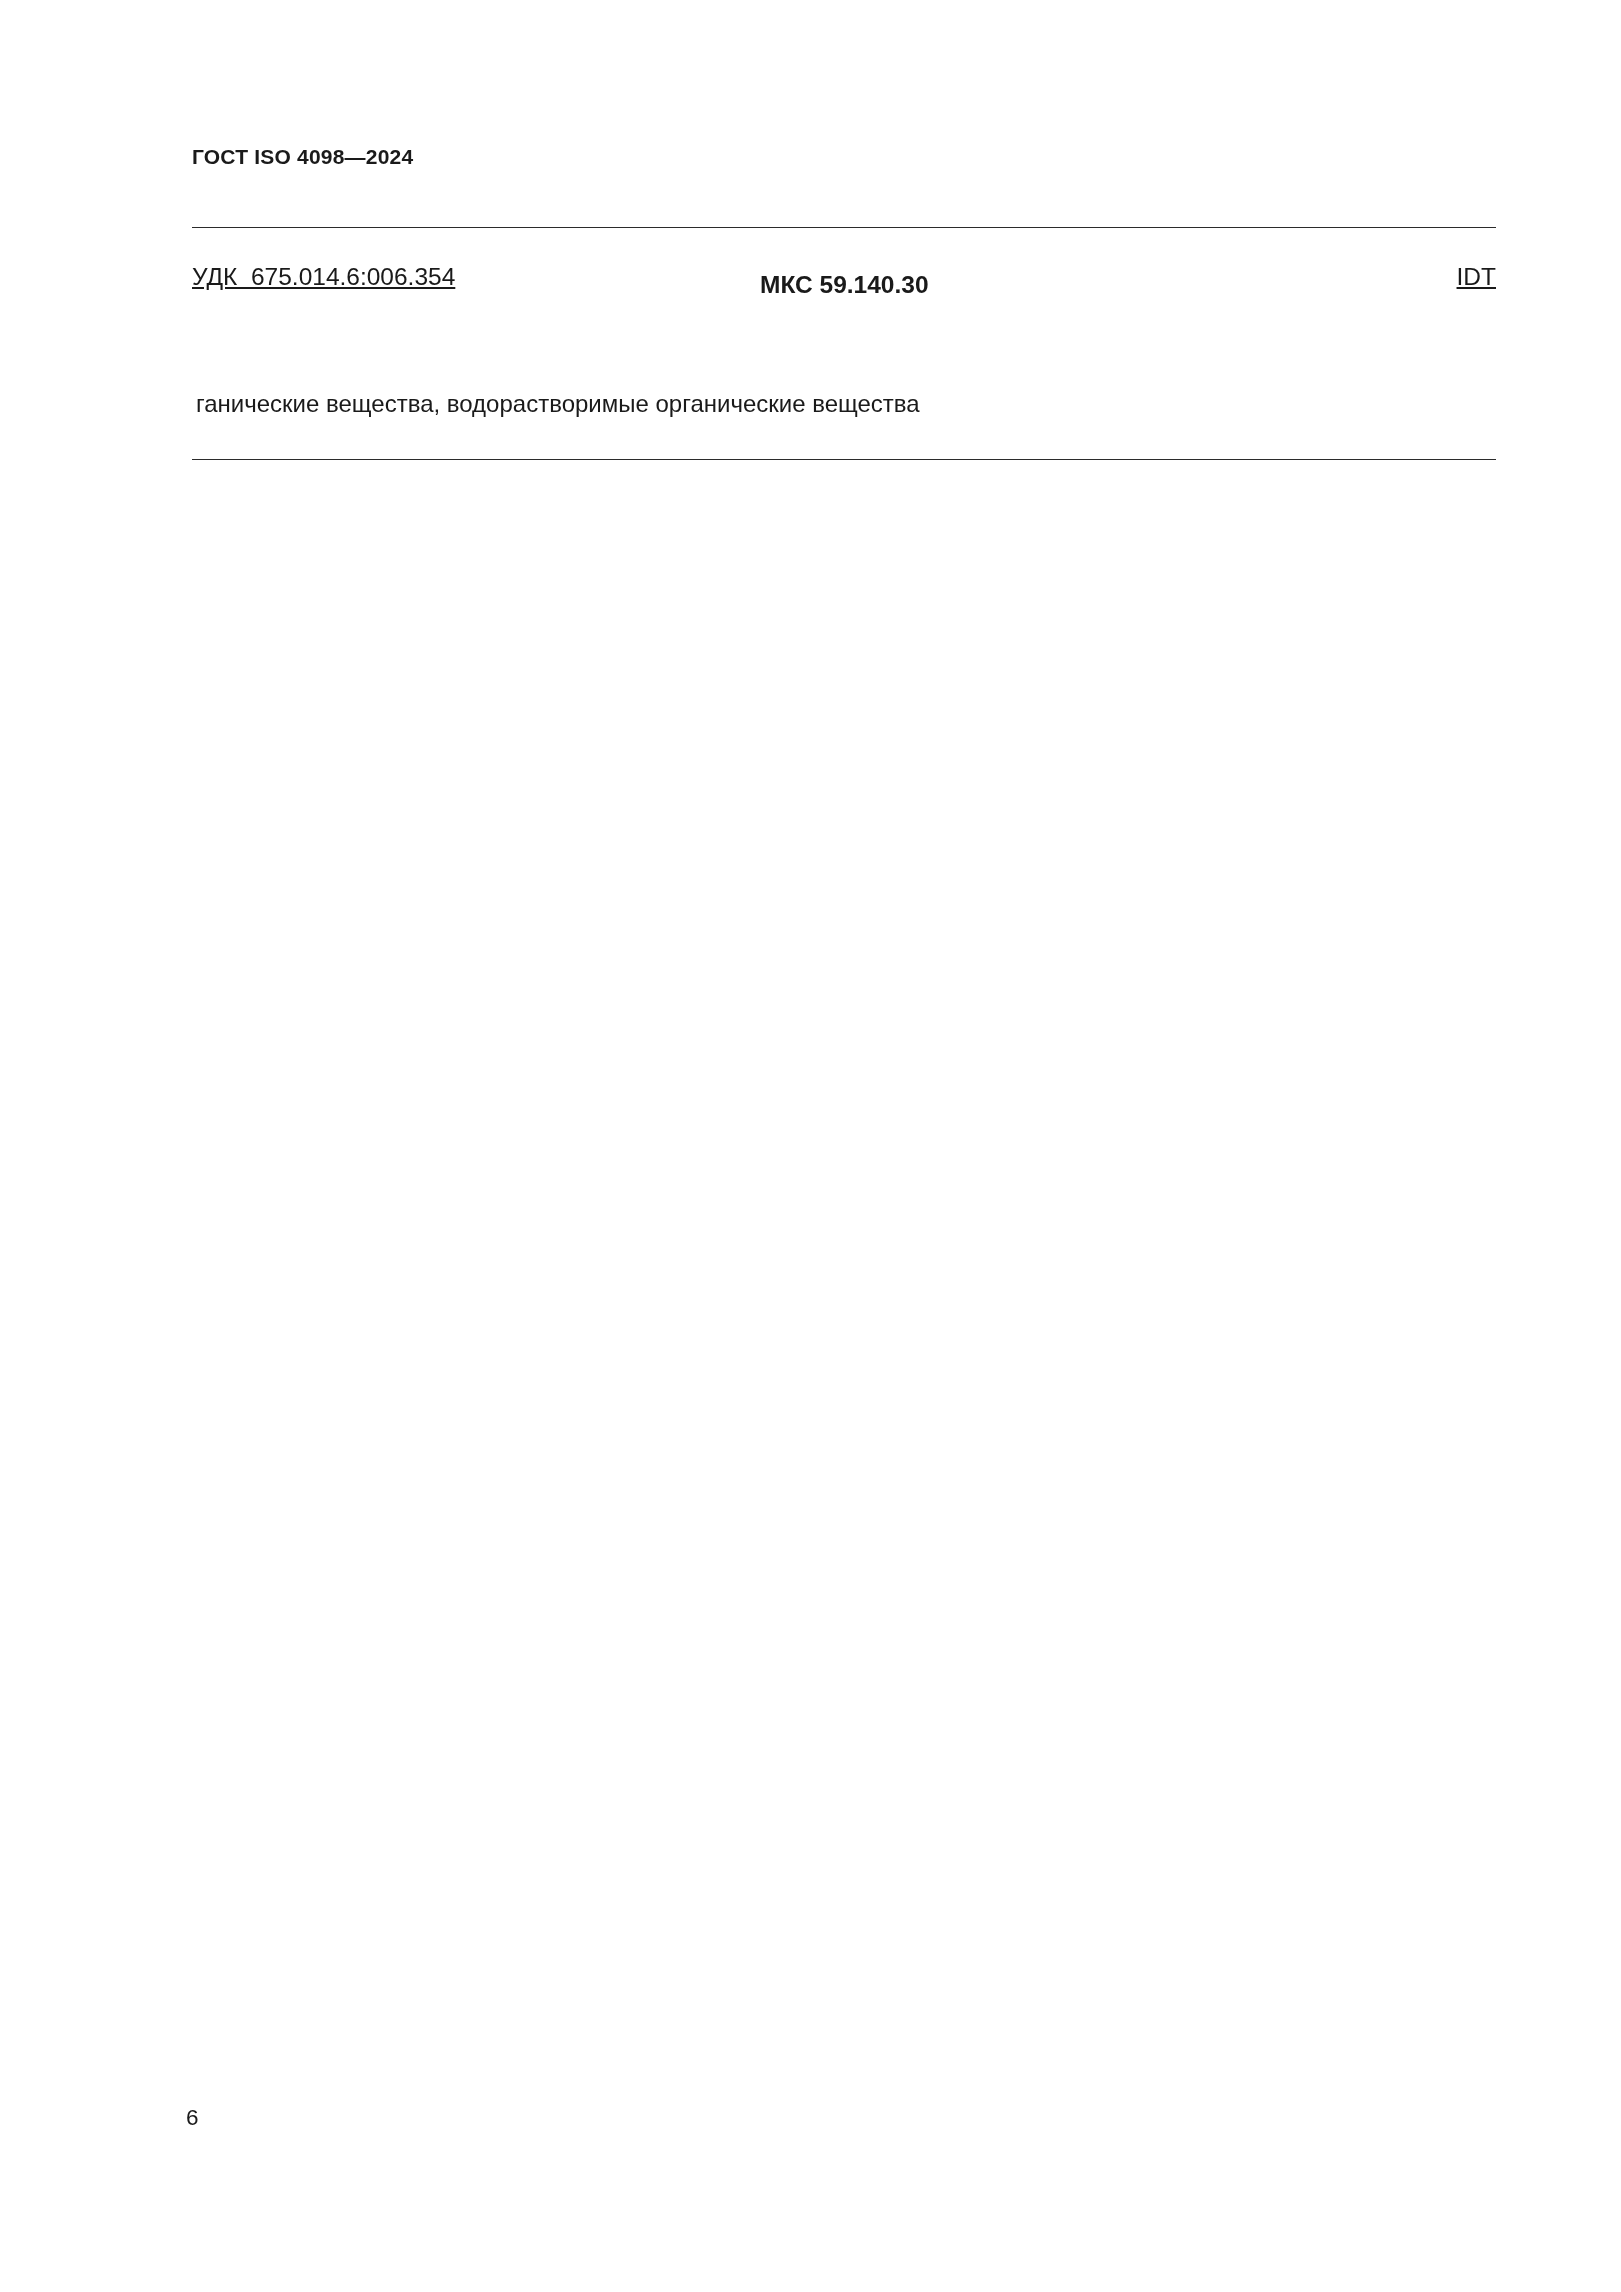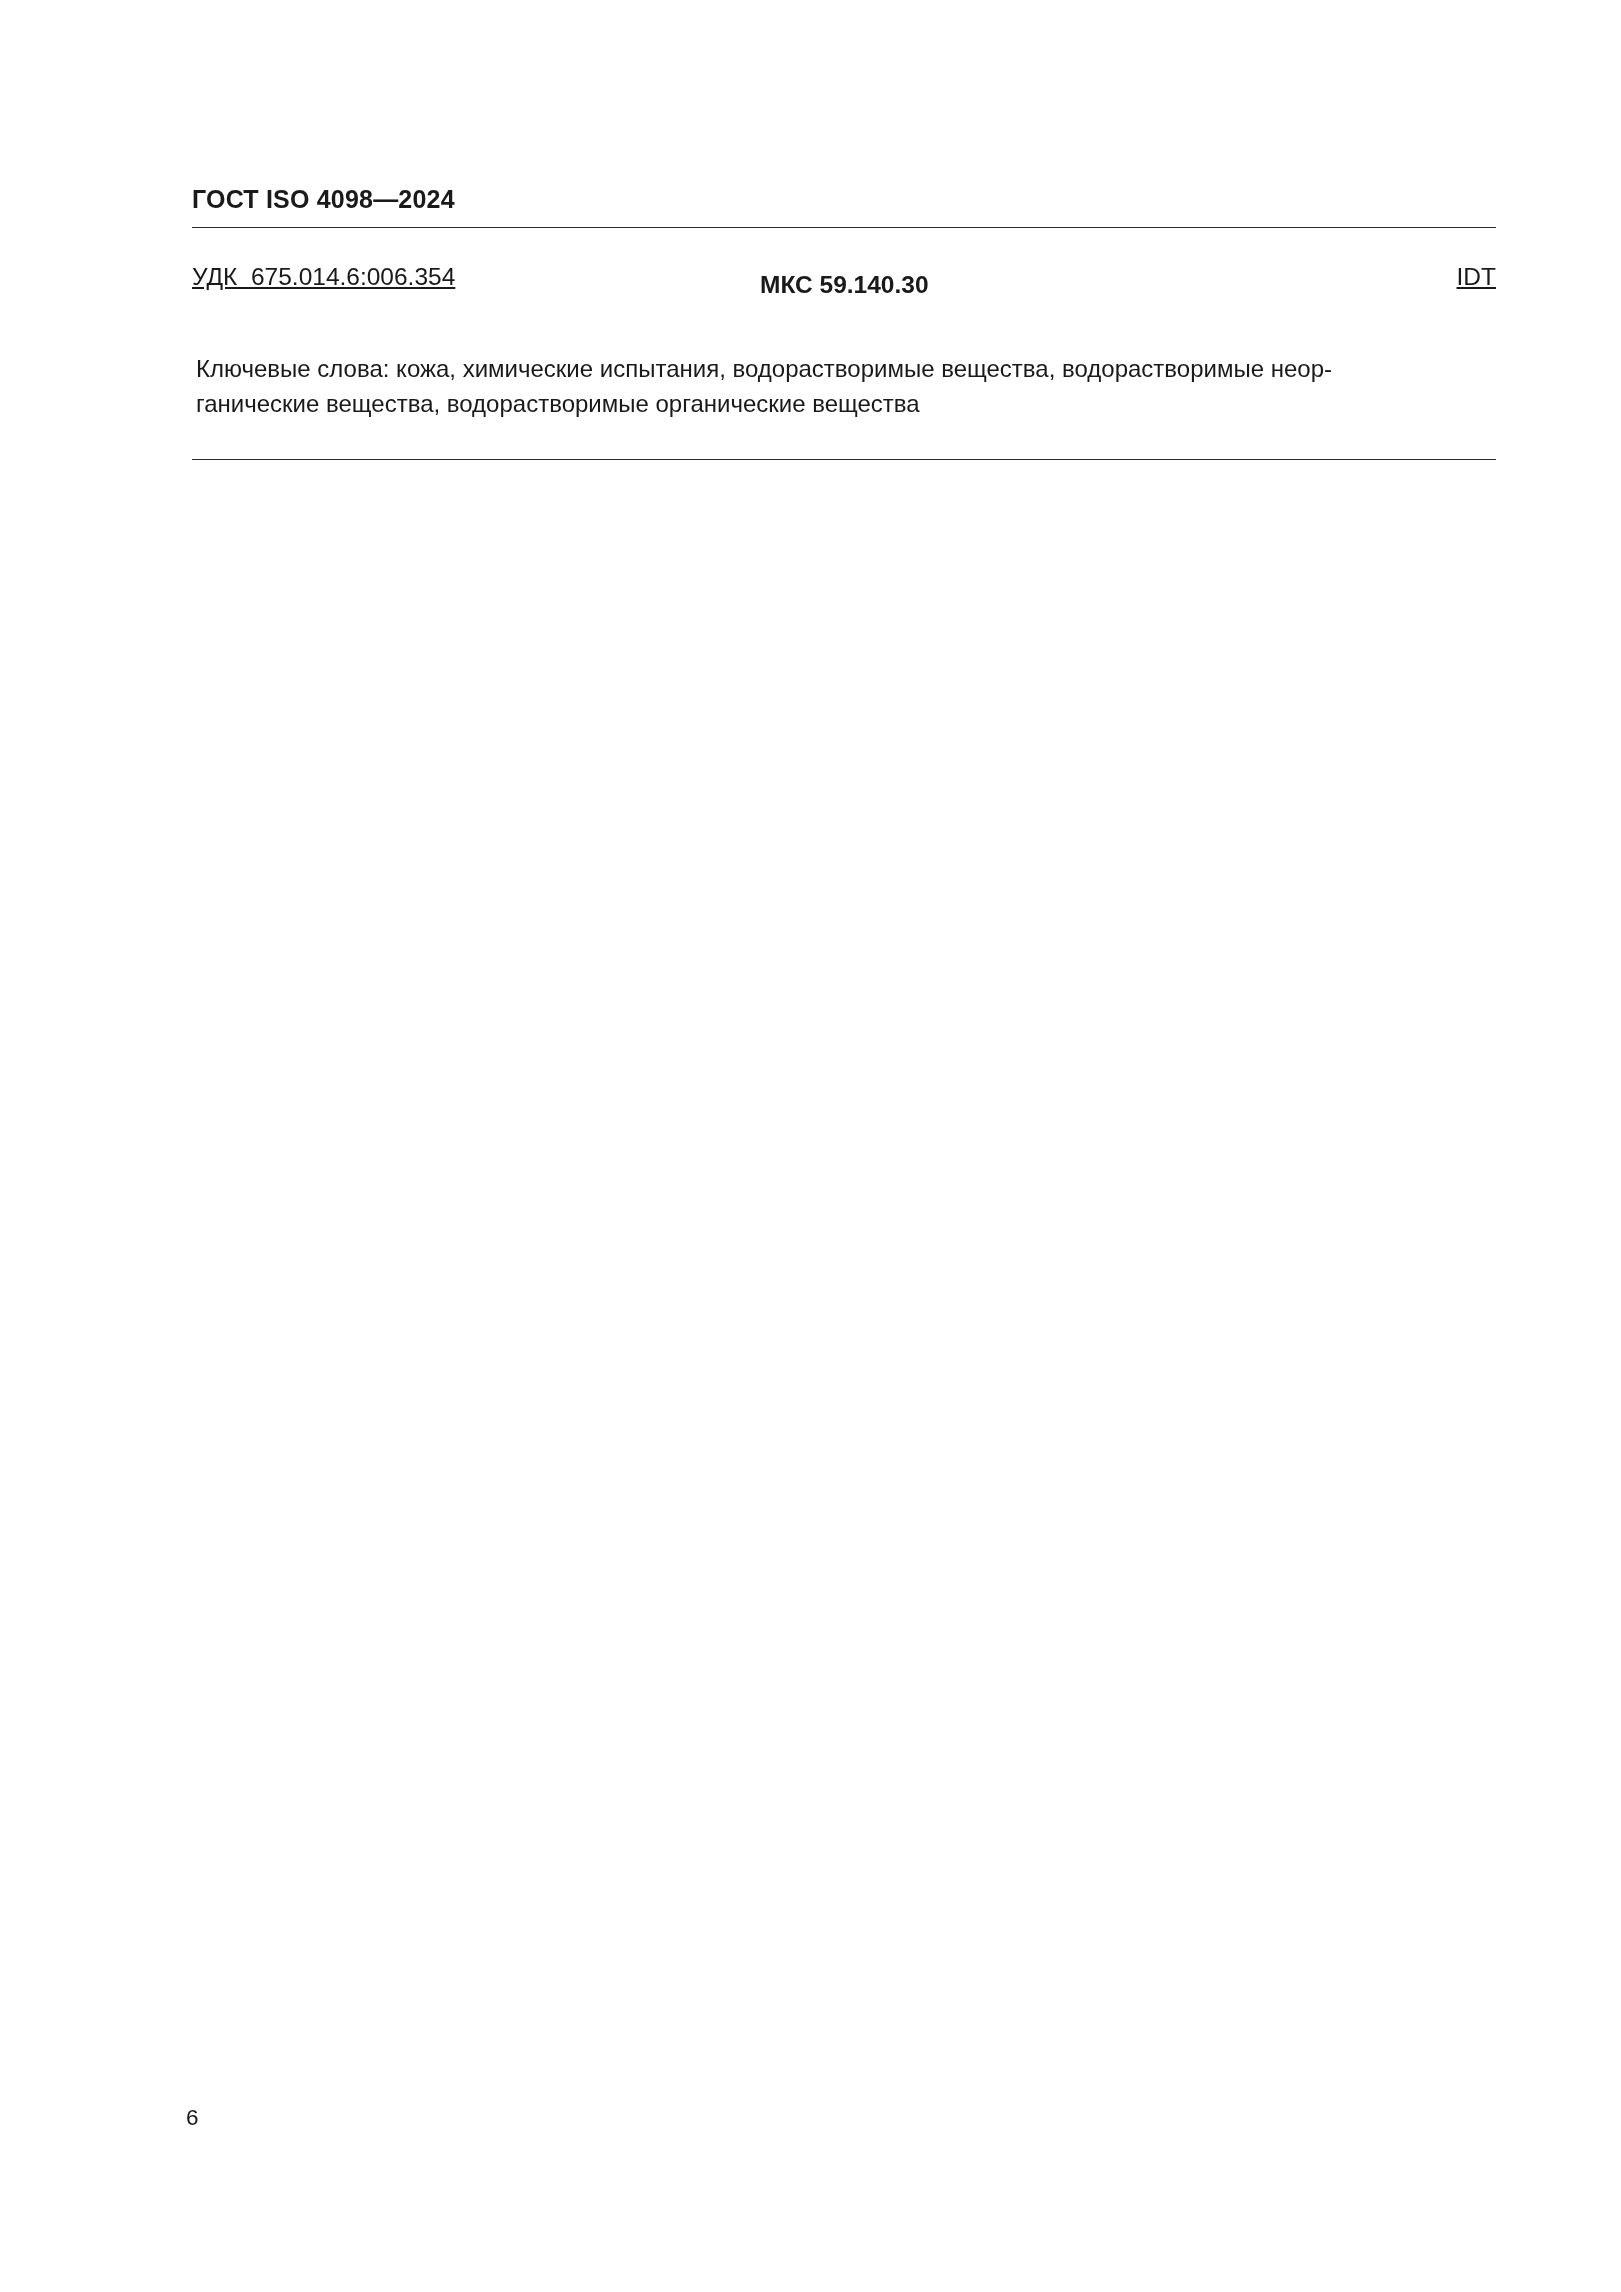--- a/index.html
+++ b/index.html
@@ -25,25 +25,24 @@
     height: 2293px;
     box-sizing: border-box;
   }
 
   
   .doc-header {
     position: absolute;
     top: 145px;
     left: 192px;
     width: 1304px;
-    font-size: 25px;
+    font-size: 21px;
     font-weight: bold;
     letter-spacing: 0.2px;
     color: #1a1a1a;
-    margin-top: 40px;
   }
 
   
   .rule {
     position: absolute;
     left: 192px;
     width: 1304px;
     height: 0;
     border-top: 1.6px solid #2b2b2b;
   }
@@ -113,21 +112,21 @@
 
   <div class="rule rule-top"></div>
 
   <div class="codes-row">
     <span class="udk">УДК  675.014.6:006.354</span>
     <span class="mks">МКС 59.140.30</span>
     <span class="idt">IDT</span>
   </div>
 
   <div class="keywords">
-    <span>Ключевые слова: кожа, химические испытания, водорастворимые вещества, водорастворимые неор-</span><br>
+    <br>
     <span>ганические вещества, водорастворимые органические вещества</span>
   </div>
 
   <div class="rule rule-bottom"></div>
 
   <div class="page-number">6</div>
 
 </div>
 
 

